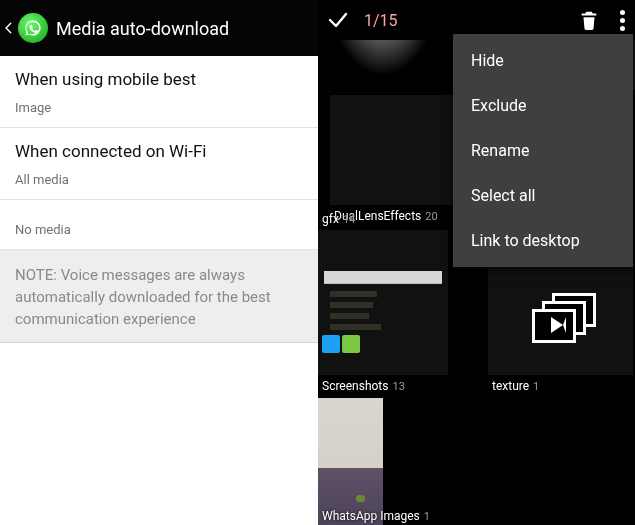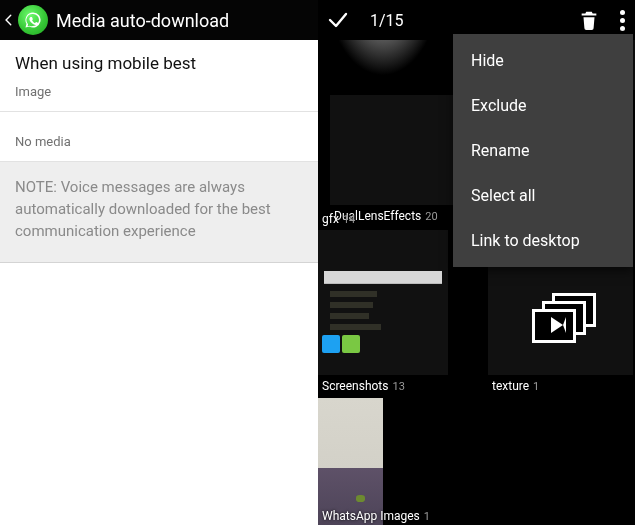--- a/index.html
+++ b/index.html
@@ -1,37 +1,37 @@
 <!DOCTYPE html>
 <html><head>
 <meta charset="utf-8">
 <style>
   * { margin: 0; padding: 0; box-sizing: border-box; font-family: Roboto, "Helvetica Neue", Arial, sans-serif; }
   html, body { width: 635px; height: 525px; overflow: hidden; background: #fff; }
   .root { display: flex; width: 635px; height: 525px; }
 
   
   .left { width: 318px; height: 525px; background: #fff; display: flex; flex-direction: column; }
-  .wa-header { height: 40px; background: #050505; color: #fff; display: flex; align-items: center; }
+  .wa-header { height: 56px; background: #050505; color: #fff; display: flex; align-items: center; }
   .wa-back { width: 18px; height: 40px; display: flex; align-items: center; justify-content: center; color: #fff; }
   .wa-icon { width: 30px; height: 30px; border-radius: 50%; background: radial-gradient(circle at 40% 35%, #6dfb6d 0%, #37c837 55%, #1fa51f 100%); position: relative; margin-right: 8px; display:flex; align-items:center; justify-content:center; }
   .wa-icon svg { width: 18px; height: 18px; }
   .wa-title { font-size: 18px; font-weight: 400; }
   .setting-list { background: #fff; }
   .setting-item { padding: 12px 15px 12px 15px; border-bottom: 1px solid #e2e2e2; }
   .setting-title { font-size: 17px; color: #111; line-height: 22px; }
   .setting-sub { font-size: 13px; color: #717171; margin-top: 10px; }
-  .note-block { background: #eeeeee; padding: 14px 15px 20px 15px; color: #8a8a8a; font-size: 15px; line-height: 22px; border-bottom: 1px solid #d4d4d4; }
+  .note-block { background: #eeeeee; padding: 14px 15px 12px 15px; color: #8a8a8a; font-size: 15px; line-height: 22px; border-bottom: 1px solid #d4d4d4; }
   .left-rest { flex: 1; background: #fff; }
 
   
   .right { width: 317px; height: 525px; background: #000; position: relative; overflow: hidden; }
   .gal-header { height: 40px; background: #000; display: flex; align-items: center; color: #fff; position: relative; z-index: 5; }
   .gal-check { width: 40px; height: 40px; display: flex; align-items: center; justify-content: center; }
-  .gal-count { font-size: 16px; color: #ffffff; margin-left: 12px; }
+  .gal-count { font-size: 16px; color: #fca5a5; margin-left: 6px; }
   .gal-header-spacer { flex: 1; }
   .gal-trash { width: 40px; height: 40px; display: flex; align-items: center; justify-content: center; }
   .gal-overflow { width: 26px; height: 40px; display: flex; align-items: center; justify-content: center; }
   .dots { display: flex; flex-direction: column; gap: 3px; }
   .dots span { width: 5px; height: 5px; background: #fff; border-radius: 50%; }
 
   .gal-body { position: absolute; top: 40px; left: 0; right: 0; bottom: 0; }
   .thumb-grid { position: absolute; inset: 0; }
   .album { position: absolute; color: #fff; }
   .album .cover { width: 100%; height: calc(100% - 20px); background: #111; overflow: hidden; position: relative; }
@@ -88,20 +88,24 @@
       </div>
       <div class="wa-title">Media auto-download</div>
     </div>
 
     <div class="setting-list">
       <div class="setting-item">
         <div class="setting-title">When using mobile best</div>
         <div class="setting-sub">Image</div>
       </div>
       <div class="setting-item">
+        <div class="setting-title">When connected on Wi-Fi</div>
+        <div class="setting-sub">All media</div>
+      </div>
+      <div class="setting-item">
         <div class="setting-sub">No media</div>
       </div>
       <div class="note-block">NOTE: Voice messages are always automatically downloaded for the best communication experience</div>
     </div>
     <div class="left-rest"></div>
   </div>
 
   <div class="right">
     <div class="gal-header">
       <div class="gal-check">

